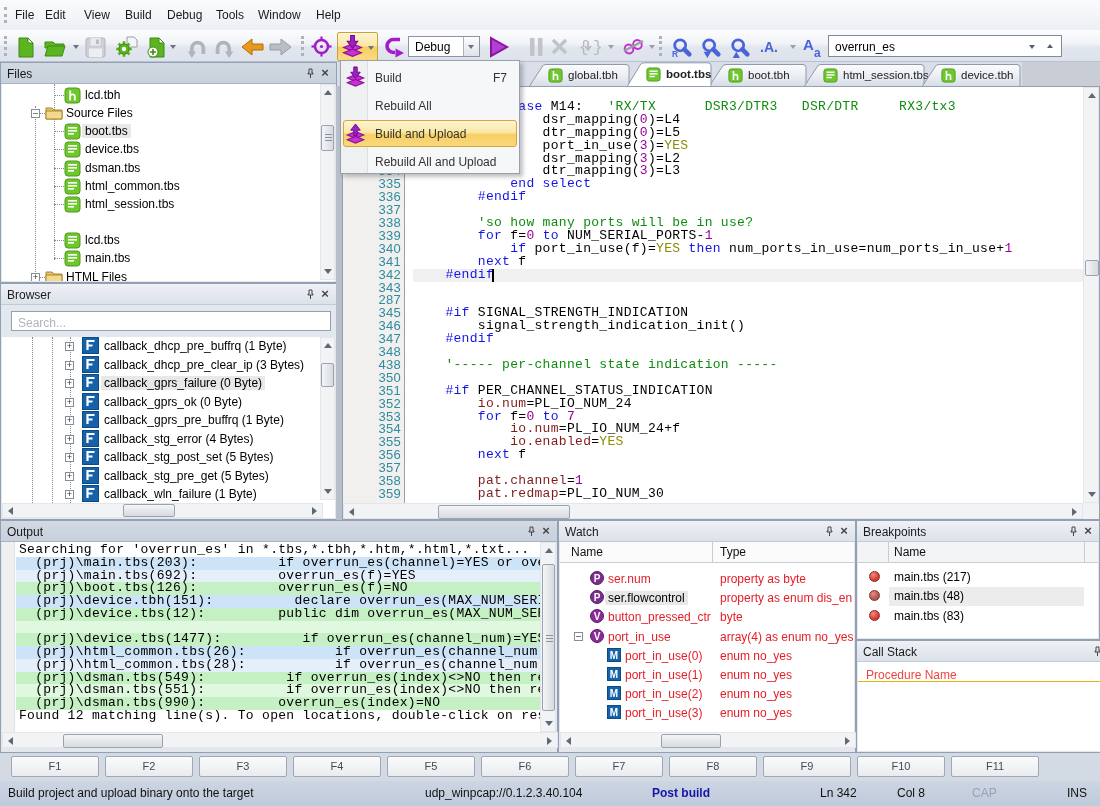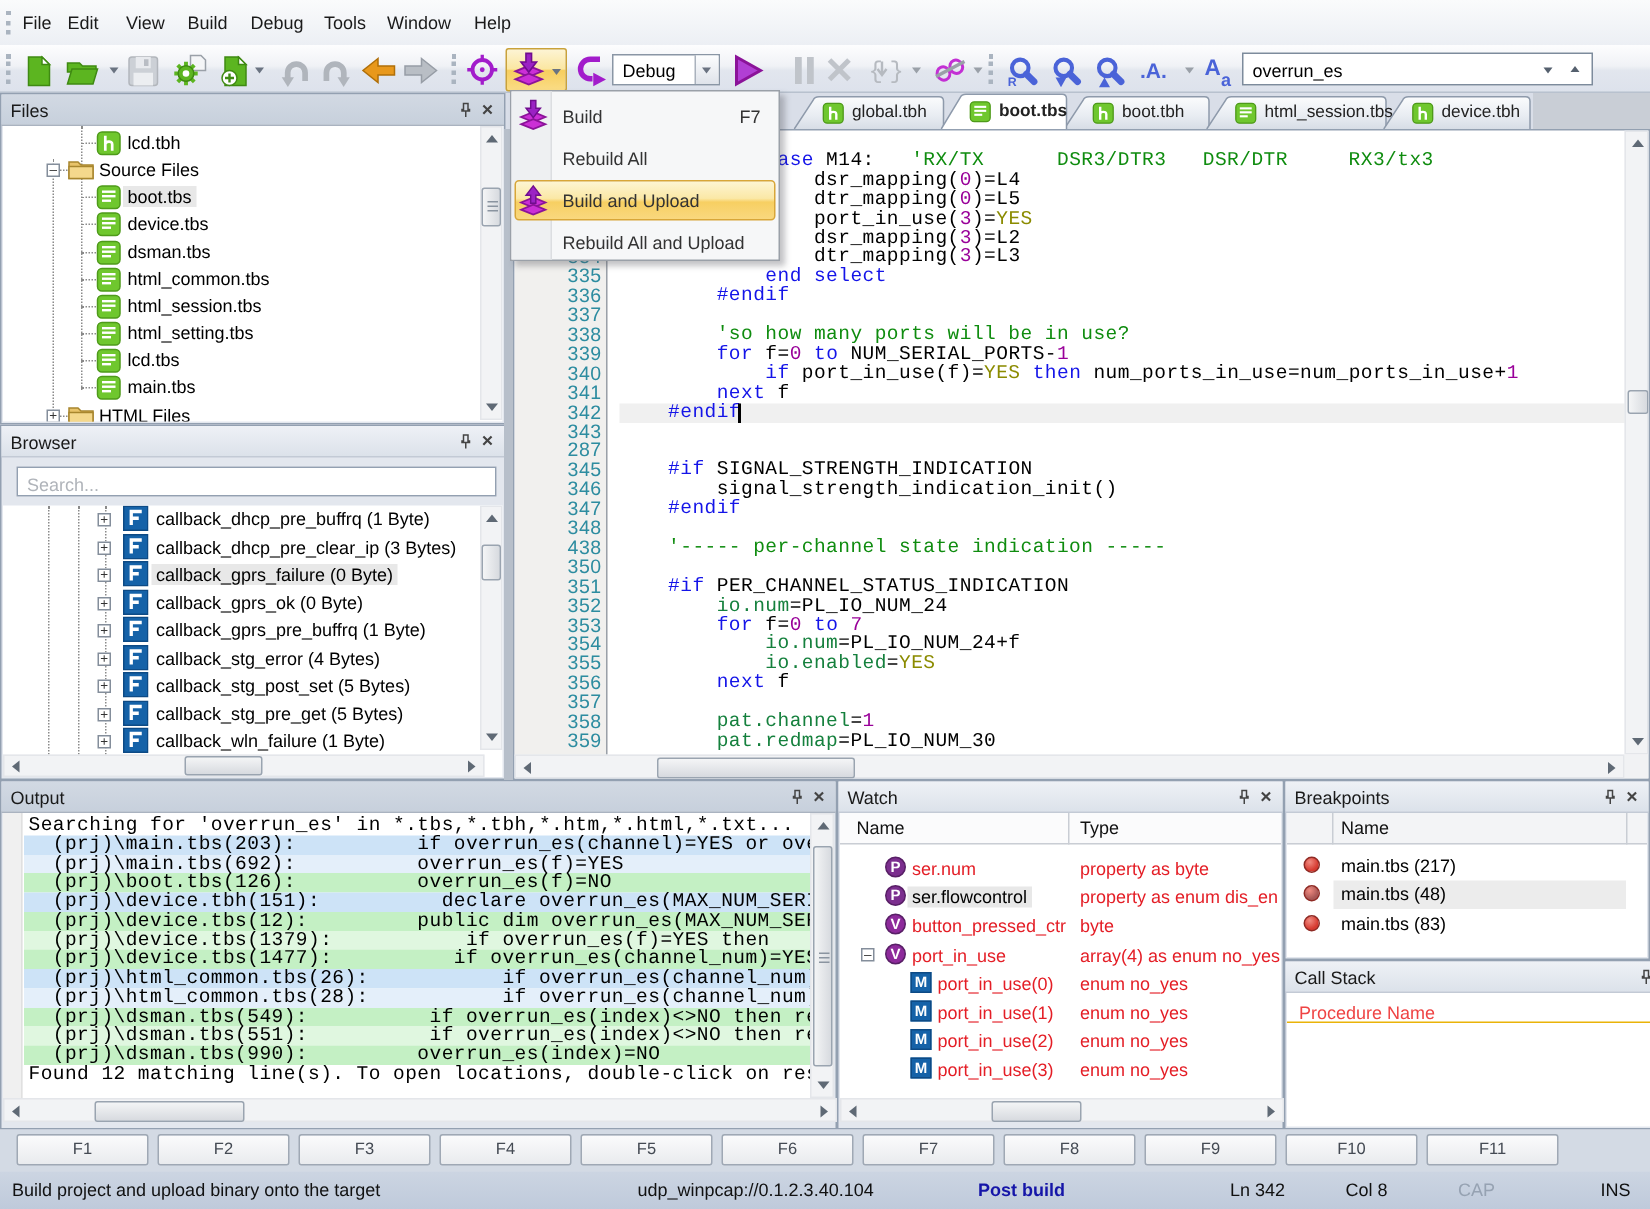--- a/index.html
+++ b/index.html
@@ -55,21 +55,21 @@
 
 
 #tabbar { position:absolute; left:338px; top:62px; width:762px; height:24px; }
 #splitband { position:absolute; left:336px; top:86px; width:6px; height:434px; background:#b7bfca; }
 
 
 #editor { position:absolute; left:342px; top:86px; width:758px; height:434px; background:#fff; border:1px solid #93a0b1; border-top:1px solid #93a0b1; overflow:hidden; }
 #gutter { position:absolute; left:0; top:0; width:62px; height:417px; background:#f1f0ee; border-right:1px solid #9aa0a8; }
 .lnum { position:absolute; right:3px; color:#2d8ca0; font-size:13px; line-height:12.9px; letter-spacing:0.3px;}
 .cline { position:absolute; font-size:13px; letter-spacing:0.3px; line-height:12.9px; white-space:pre; color:#000; }
-.kw { color:#1414e8; } .cm { color:#0f8c0f; } .num { color:#990099; } .en { color:#8b8b00; } .ob { color:#15803d; }
+.kw { color:#1414e8; } .cm { color:#0f8c0f; } .num { color:#990099; } .en { color:#8b8b00; } .ob { color:#7f1d1d; }
 .orow { position:absolute; left:0; white-space:pre; }
 
 
 .wrow { position:absolute; font-size:12px; color:#e41e26; white-space:nowrap; }
 .circ { position:absolute; width:14px; height:14px; border-radius:50%; color:#fff; font-size:10px; font-weight:bold; text-align:center; line-height:14px; }
 .sq { position:absolute; width:14px; height:14px; color:#fff; font-size:10px; font-weight:bold; text-align:center; line-height:14px; }
 
 
 #frow { position:absolute; left:0; top:753px; width:1100px; height:28px; background:#d3dae4; }
 .fbtn { position:absolute; top:3px; width:88px; height:21px; background:linear-gradient(#fbfbfc,#e9ebee);
@@ -308,30 +308,20 @@
         </div>
         <div class="trow" style="left: 0px; top: 110.9px; height: 18px; width: 100%;">
           <div class="doth" style="left: 52px; top: 9px; width: 10px;"></div>
           <div style="position: absolute; left: 62px; top: 1px;"><svg width="17" height="17" viewBox="0 0 17 17">
               <rect x="1" y="1" width="15" height="15" rx="3" fill="#6fc72e" stroke="#4e9a1a" stroke-width="1"></rect>
               <rect x="4" y="4" width="9" height="1.6" fill="#fff"></rect>
               <rect x="4" y="7" width="9" height="1.6" fill="#fff"></rect>
               <rect x="4" y="10" width="6" height="1.6" fill="#fff"></rect>
             </svg></div>
           <div style="position: absolute; left: 83px; top: 2px;">html_session.tbs</div>
-        </div>
-        <div class="trow" style="left: 0px; top: 129.05px; height: 18px; width: 100%;">
-          <div class="doth" style="left: 52px; top: 9px; width: 10px;"></div>
-          <div style="position: absolute; left: 62px; top: 1px;"><svg width="17" height="17" viewBox="0 0 17 17">
-              <rect x="1" y="1" width="15" height="15" rx="3" fill="#6fc72e" stroke="#4e9a1a" stroke-width="1"></rect>
-              <rect x="4" y="4" width="9" height="1.6" fill="#fff"></rect>
-              <rect x="4" y="7" width="9" height="1.6" fill="#fff"></rect>
-              <rect x="4" y="10" width="6" height="1.6" fill="#fff"></rect>
-            </svg></div>
-          <div style="position: absolute; left: 83px; top: 2px;">html_setting.tbs</div>
         </div>
         <div class="trow" style="left: 0px; top: 165.35px; height: 18px; width: 100%;">
           <div class="doth" style="left: 52px; top: 9px; width: 10px;"></div>
           <div style="position: absolute; left: 62px; top: 1px;"><svg width="17" height="17" viewBox="0 0 17 17">
               <rect x="1" y="1" width="15" height="15" rx="3" fill="#6fc72e" stroke="#4e9a1a" stroke-width="1"></rect>
               <rect x="4" y="4" width="9" height="1.6" fill="#fff"></rect>
               <rect x="4" y="7" width="9" height="1.6" fill="#fff"></rect>
               <rect x="4" y="10" width="6" height="1.6" fill="#fff"></rect>
             </svg></div>
           <div style="position: absolute; left: 83px; top: 2px;">main.tbs</div>
@@ -657,21 +647,20 @@
         <div style="position: absolute; left: 14px; top: 117px; width: 526px; height: 13px; background: rgb(228, 239, 250);"></div>
         <div style="position: absolute; left: 14px; top: 130px; width: 526px; height: 12px; background: rgb(196, 240, 196);"></div>
         <div style="position: absolute; left: 14px; top: 142px; width: 526px; height: 13px; background: rgb(224, 247, 224);"></div>
         <div style="position: absolute; left: 14px; top: 155px; width: 526px; height: 13px; background: rgb(196, 240, 196);"></div>
         <div class="orow mono" style="left: 17px; top: 2px; font-size: 13px; letter-spacing: 0.3px; line-height: 12.77px;">Searching for 'overrun_es' in *.tbs,*.tbh,*.htm,*.html,*.txt...</div>
         <div class="orow mono" style="left: 17px; top: 14.77px; font-size: 13px; letter-spacing: 0.3px; line-height: 12.77px;">  (prj)\main.tbs(203):          if overrun_es(channel)=YES or overru</div>
         <div class="orow mono" style="left: 17px; top: 27.54px; font-size: 13px; letter-spacing: 0.3px; line-height: 12.77px;">  (prj)\main.tbs(692):          overrun_es(f)=YES</div>
         <div class="orow mono" style="left: 17px; top: 40.31px; font-size: 13px; letter-spacing: 0.3px; line-height: 12.77px;">  (prj)\boot.tbs(126):          overrun_es(f)=NO</div>
         <div class="orow mono" style="left: 17px; top: 53.08px; font-size: 13px; letter-spacing: 0.3px; line-height: 12.77px;">  (prj)\device.tbh(151):          declare overrun_es(MAX_NUM_SERIAL</div>
         <div class="orow mono" style="left: 17px; top: 65.85px; font-size: 13px; letter-spacing: 0.3px; line-height: 12.77px;">  (prj)\device.tbs(12):         public dim overrun_es(MAX_NUM_SERIA</div>
-        <div class="orow mono" style="left: 17px; top: 78.62px; font-size: 13px; letter-spacing: 0.3px; line-height: 12.77px;">  (prj)\device.tbs(1379):           if overrun_es(f)=YES then</div>
         <div class="orow mono" style="left: 17px; top: 91.39px; font-size: 13px; letter-spacing: 0.3px; line-height: 12.77px;">  (prj)\device.tbs(1477):          if overrun_es(channel_num)=YES t</div>
         <div class="orow mono" style="left: 17px; top: 104.16px; font-size: 13px; letter-spacing: 0.3px; line-height: 12.77px;">  (prj)\html_common.tbs(26):           if overrun_es(channel_num)&lt;&gt;N</div>
         <div class="orow mono" style="left: 17px; top: 116.93px; font-size: 13px; letter-spacing: 0.3px; line-height: 12.77px;">  (prj)\html_common.tbs(28):           if overrun_es(channel_num)&lt;&gt;N</div>
         <div class="orow mono" style="left: 17px; top: 129.7px; font-size: 13px; letter-spacing: 0.3px; line-height: 12.77px;">  (prj)\dsman.tbs(549):          if overrun_es(index)&lt;&gt;NO then retu</div>
         <div class="orow mono" style="left: 17px; top: 142.47px; font-size: 13px; letter-spacing: 0.3px; line-height: 12.77px;">  (prj)\dsman.tbs(551):          if overrun_es(index)&lt;&gt;NO then retu</div>
         <div class="orow mono" style="left: 17px; top: 155.24px; font-size: 13px; letter-spacing: 0.3px; line-height: 12.77px;">  (prj)\dsman.tbs(990):         overrun_es(index)=NO</div>
         <div class="orow mono" style="left: 17px; top: 168.01px; font-size: 13px; letter-spacing: 0.3px; line-height: 12.77px;">Found 12 matching line(s). To open locations, double-click on resul</div>
       </div>
 <div class="sbtrack" style="right: 1px; top: 21px; width: 16px; height: 190px;">
         <div class="arr up" style="left: 4px; top: 5px;"></div>

